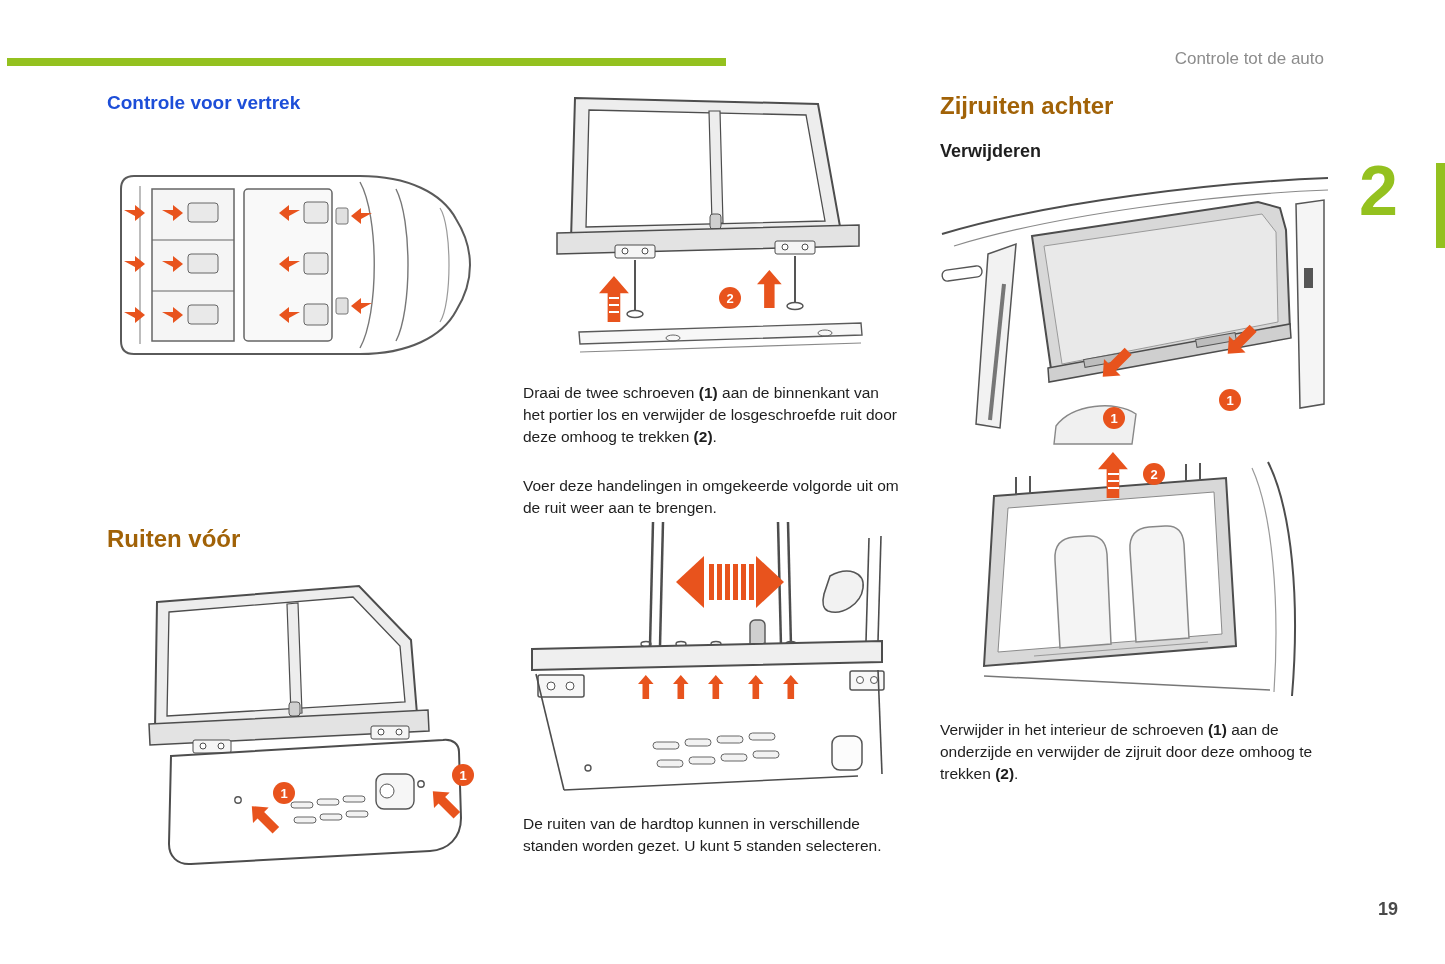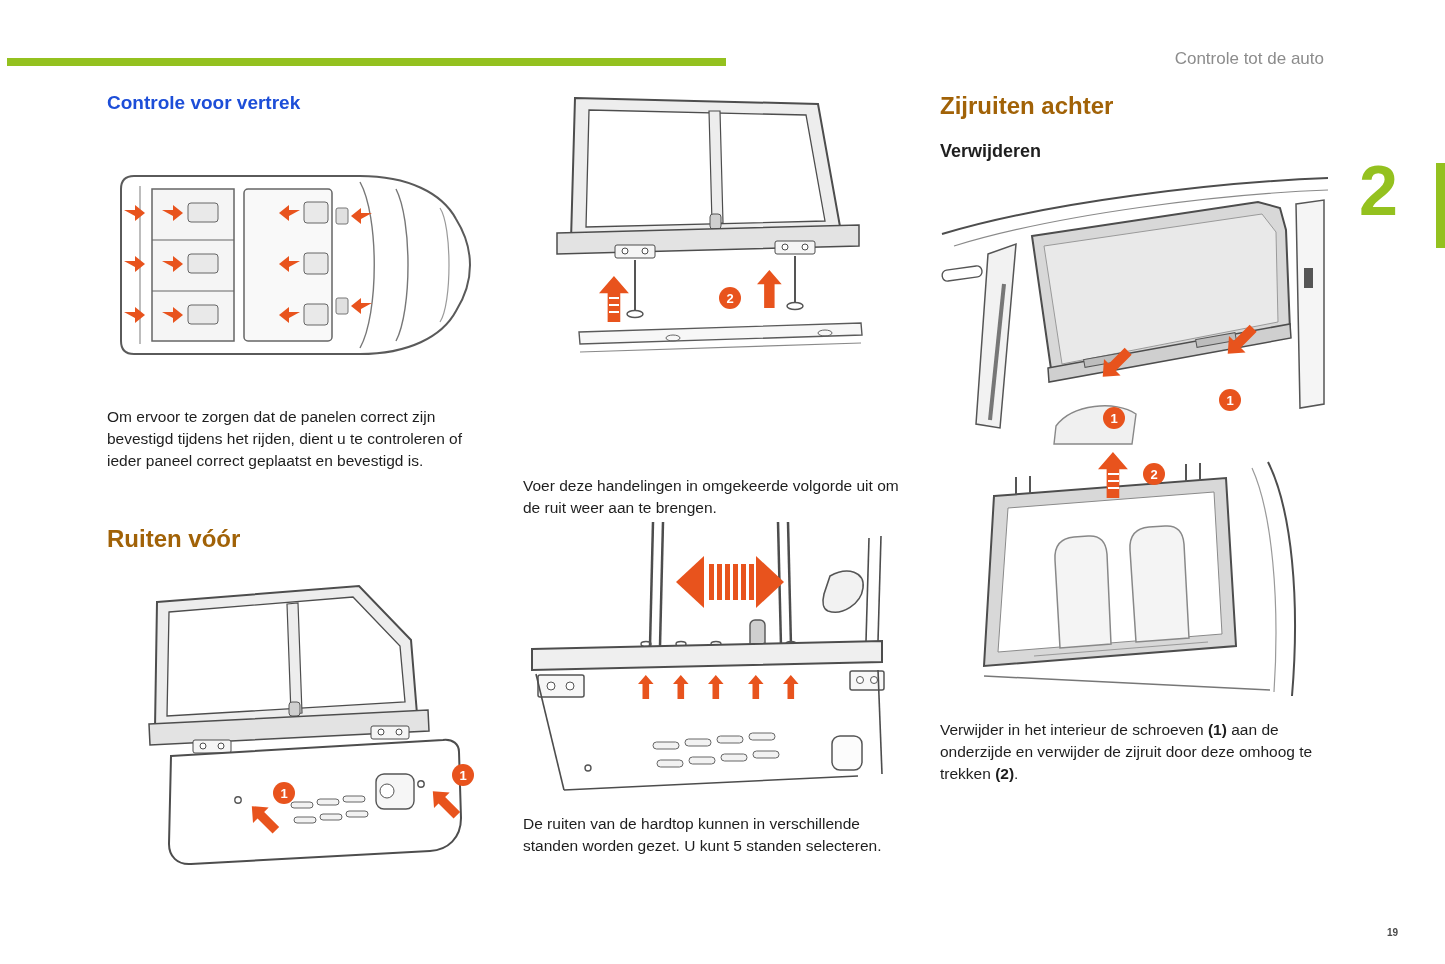--- a/index.html
+++ b/index.html
@@ -3,21 +3,21 @@
 <meta charset="utf-8">
 <style>
   html,body{margin:0;padding:0;}
   body{background:#ffffff;font-family:"Liberation Sans",sans-serif;}
   .page{position:relative;width:1445px;height:964px;background:#ffffff;overflow:hidden;color:#1e1e1e;}
   .abs{position:absolute;}
   .green-bar{position:absolute;left:7px;top:58px;width:719px;height:8px;background:#94c11f;}
   .header-title{position:absolute;top:49px;right:121px;font-size:17px;color:#8c8c8c;}
   .chapter-num{position:absolute;top:156px;right:47px;font-size:70px;font-weight:700;color:#94c11f;line-height:1;}
   .chapter-tab{position:absolute;top:163px;right:0;width:9px;height:85px;background:#94c11f;}
-  .page-num{position:absolute;top:899px;right:47px;font-size:10px;font-weight:700;color:#4a4a4a;margin-top:28px;}
+  .page-num{position:absolute;top:899px;right:47px;font-size:18px;font-weight:700;color:#4a4a4a;}
   .h-md{font-size:19px;font-weight:700;color:#1d4ed8;}
   .h-lg{font-size:24px;font-weight:700;color:#a16207;}
   .h-sm{font-size:18px;font-weight:700;color:#1e1e1e;text-align:right;}
   .body-text{font-size:15.5px;line-height:22px;color:#1e1e1e;}
   .body-text b{font-weight:700;}
 </style>
 </head>
 <body>
 
 <div class="page">
@@ -65,21 +65,20 @@
       <use href="#arr-r" transform="translate(54,90)"></use>
       <use href="#arr-r" transform="translate(54,141)"></use>
       <use href="#arr-r" transform="translate(192,39) scale(-1,1)"></use>
       <use href="#arr-r" transform="translate(192,90) scale(-1,1)"></use>
       <use href="#arr-r" transform="translate(192,141) scale(-1,1)"></use>
       <use href="#arr-r" transform="translate(264,42) scale(-1,1)"></use>
       <use href="#arr-r" transform="translate(264,132) scale(-1,1)"></use>
     </g>
   </svg>
 
-  <p class="abs body-text" style="left:107px;top:390px;width:380px;">Om ervoor te zorgen dat de panelen correct zijn bevestigd tijdens het rijden, dient u te controleren of ieder paneel correct geplaatst en bevestigd is.</p>
 
   <div class="abs h-lg" style="left:107px;top:525px;">Ruiten vóór</div>
 
   <svg class="abs" style="left:143px;top:578px;" width="345" height="290" viewBox="0 0 345 290">
     <polygon points="14,24 216,8 268,62 274,136 12,150" fill="#ededed" stroke="#4d4d4d" stroke-width="2"></polygon>
     <polygon points="26,34 210,19 257,68 262,124 24,138" fill="#ffffff" stroke="#4d4d4d" stroke-width="1.3"></polygon>
     <polygon points="144,26 155,25 159,135 148,136" fill="#ededed" stroke="#4d4d4d" stroke-width="1.2"></polygon>
     <rect x="146" y="124" width="11" height="14" rx="3" fill="#cfcfcf" stroke="#555555"></rect>
     <polygon points="6,146 285,132 286,153 7,167" fill="#e3e3e3" stroke="#4d4d4d" stroke-width="1.5"></polygon>
     <g fill="#f5f5f5" stroke="#4d4d4d">
@@ -145,20 +144,21 @@
     <g transform="translate(207,206)">
       <circle r="11" fill="#e8531d"></circle>
       <text y="5" text-anchor="middle" font-size="13" font-weight="bold" fill="#ffffff" font-family="Liberation Sans, sans-serif">2</text>
     </g>
     <polygon points="56,240 338,231 339,243 57,252" fill="#f7f7f7" stroke="#5a5a5a" stroke-width="1.4"></polygon>
     <line x1="57" y1="260" x2="338" y2="251" stroke="#8a8a8a" stroke-width="1.2"></line>
     <ellipse cx="150" cy="246" rx="7" ry="3" fill="none" stroke="#666666"></ellipse>
     <ellipse cx="302" cy="241" rx="7" ry="3" fill="none" stroke="#666666"></ellipse>
   </svg>
 
+  <p class="abs body-text" style="left:523px;top:366px;width:376px;"><span>Draai de twee schroeven </span><b>(1)</b><span> aan de binnenkant van het portier los en verwijder de losgeschroefde ruit door deze omhoog te trekken </span><b>(2)</b><span>.</span></p>
 
   <p class="abs body-text" style="left:523px;top:459px;width:376px;">Voer deze handelingen in omgekeerde volgorde uit om de ruit weer aan te brengen.</p>
 
   <svg class="abs" style="left:520px;top:522px;" width="385" height="272" viewBox="0 0 385 272">
     <g stroke="#4d4d4d" stroke-width="2.5" fill="none">
       <line x1="133" y1="0" x2="130" y2="124"></line>
       <line x1="143" y1="0" x2="140" y2="124"></line>
       <line x1="258" y1="0" x2="261" y2="124"></line>
       <line x1="268" y1="0" x2="271" y2="124"></line>
     </g>

